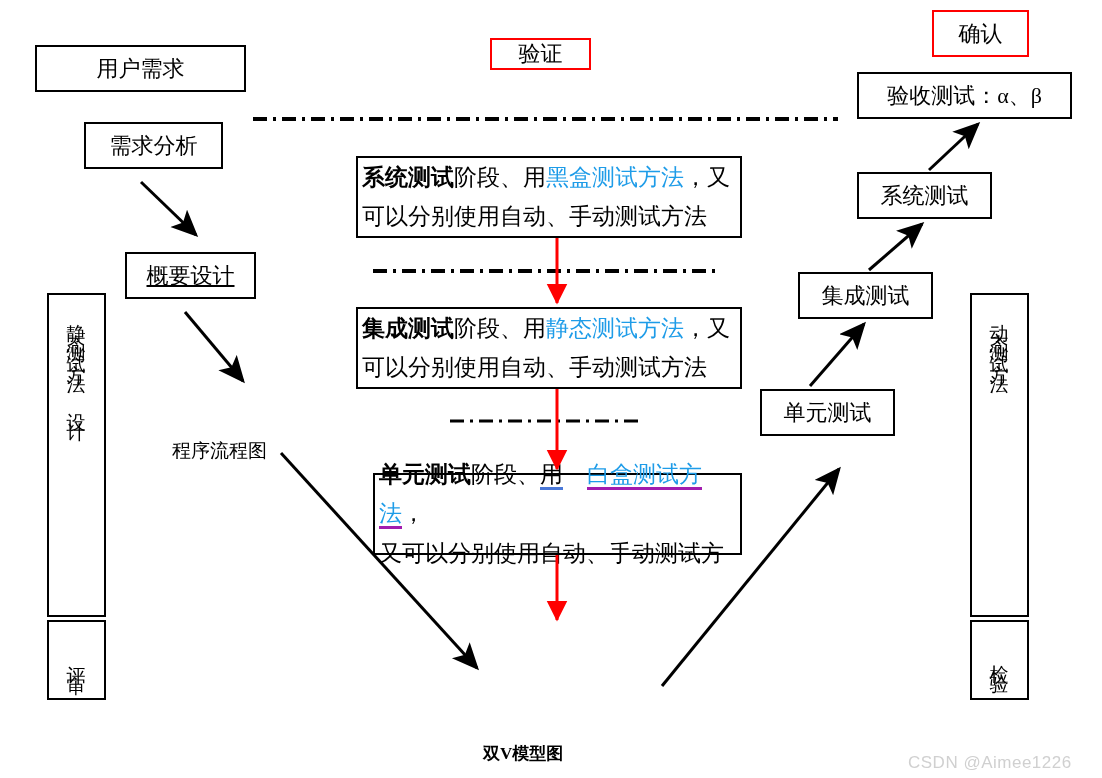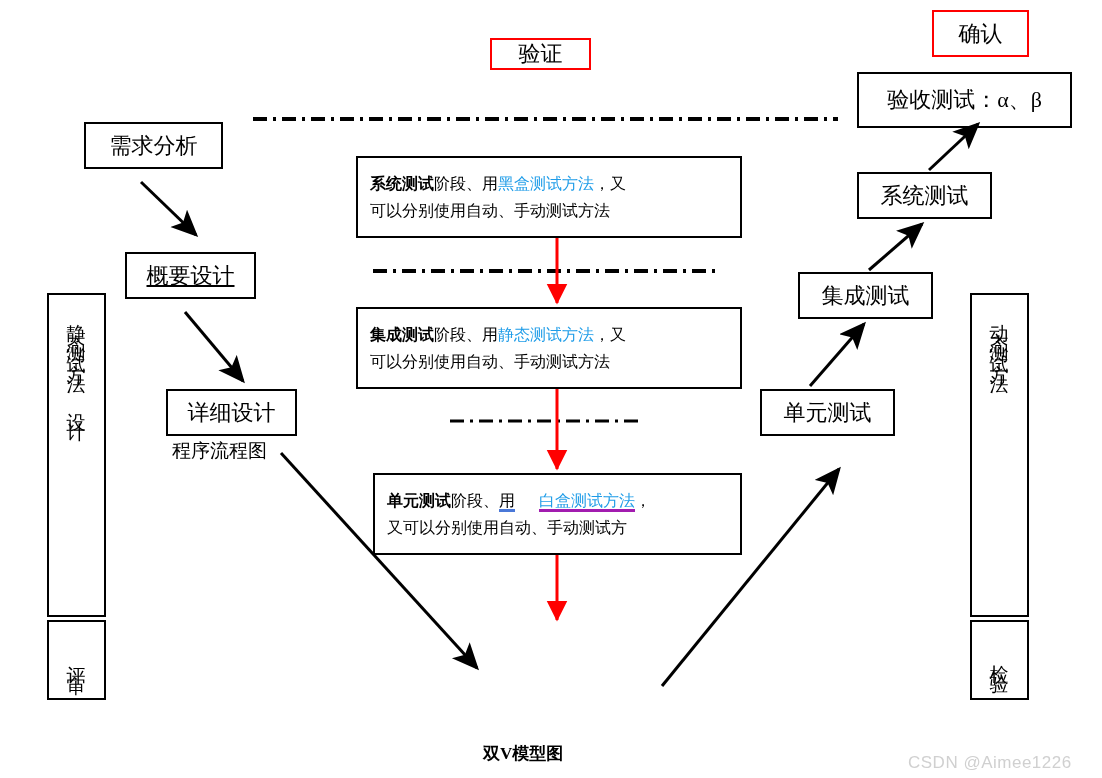--- a/index.html
+++ b/index.html
@@ -15,51 +15,51 @@
   
   .vbox{position:absolute;border:2px solid #000;background:#fff;box-sizing:border-box;
         display:flex;flex-direction:column;align-items:center;
         font-size:19px;line-height:1.0;}
   .vbox .vtxt{writing-mode:vertical-rl;text-orientation:upright;
         letter-spacing:10px;white-space:pre;}
 
   
   .pbox{position:absolute;border:2px solid #000;background:#fff;box-sizing:border-box;
         display:flex;flex-direction:column;justify-content:center;
-        padding:6px 12px;font-size:16px;line-height:1.7;text-align:left;}
+        padding:6px 4px;font-size:23px;line-height:1.7;text-align:left;}
   .pbox b{font-weight:bold;}
   .blue{color:#1e9ce8;}
   .blue-u{color:#1e9ce8;border-bottom:3px solid #a21caf;margin-left:24px;}
   .u-black{color:#000;border-bottom:3px solid #4a78d8;}
 
   svg.layer{position:absolute;left:0;top:0;width:1102px;height:778px;
             pointer-events:none;overflow:visible;}
 
   .caption{position:absolute;font-weight:bold;font-size:17px;}
   .plainlabel{position:absolute;font-size:19px;}
   .watermark{position:absolute;color:#d0d0d0;font-size:17px;
              font-family:"Liberation Sans",sans-serif;letter-spacing:0.5px;}
 </style>
 </head>
 <body>
 
 <div id="stage">
 
+  <div class="box" style="left:35px;top:45px;width:211px;height:47px;">
+    <span>用户需求</span>
+  </div>
 
   <div class="box" style="left:84px;top:122px;width:139px;height:47px;">
     <span>需求分析</span>
   </div>
 
   <div class="box" style="left:125px;top:252px;width:131px;height:47px;text-decoration:underline;">
     <span>概要设计</span>
   </div>
 
-  <div class="box" style="left:166px;top:389px;width:131px;height:47px;">
-    <span>详细设计</span>
-  </div>
 
   <div class="plainlabel" style="left:172px;top:438px;">程序流程图</div>
 
   <div class="vbox" style="left:47px;top:293px;width:59px;height:324px;justify-content:flex-start;padding-top:14px;">
     <div class="vtxt">静态测试方法</div>
     <div class="vtxt" style="margin-top:28px;">设计</div>
   </div>
 
   <div class="vbox" style="left:47px;top:620px;width:59px;height:80px;justify-content:center;">
     <div class="vtxt">评审</div>
@@ -88,21 +88,21 @@
       <b>单元测试</b><span>阶段、</span><span class="u-black">用</span><span class="blue-u">白盒测试方法</span><span>，</span>
     </div>
     <div>又可以分别使用自动、手动测试方</div>
   </div>
 
 
   <div class="box red" style="left:932px;top:10px;width:97px;height:47px;">
     <span>确认</span>
   </div>
 
-  <div class="box" style="left:857px;top:72px;width:215px;height:56px;">
+  <div class="box" style="left:857px;top:72px;width:215px;height:47px;">
     <span>验收测试：α、β</span>
   </div>
 
   <div class="box" style="left:857px;top:172px;width:135px;height:47px;">
     <span>系统测试</span>
   </div>
 
   <div class="box" style="left:798px;top:272px;width:135px;height:47px;">
     <span>集成测试</span>
   </div>

